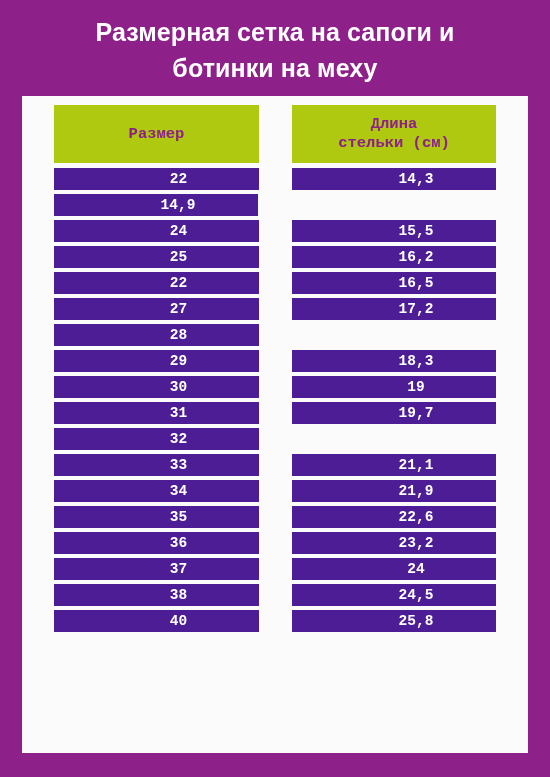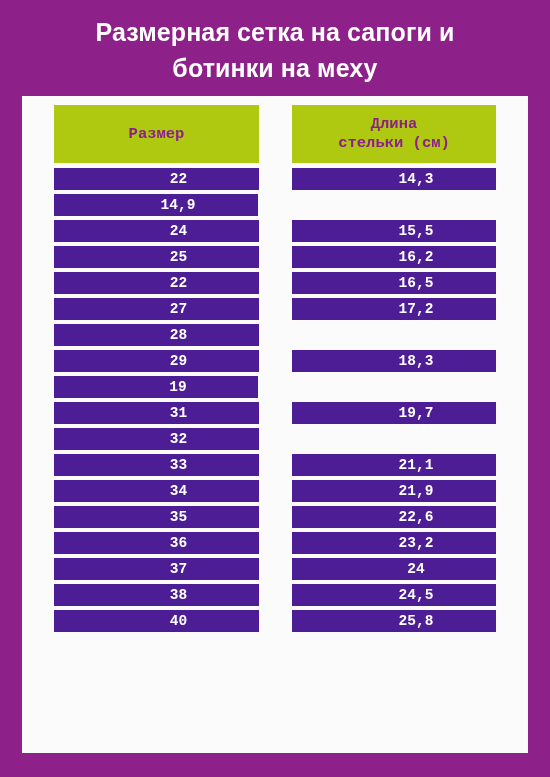--- a/index.html
+++ b/index.html
@@ -143,20 +143,21 @@
             <div class="cell col-b">17,2</div>
           </div>
           <div class="row data-row">
             <div class="cell col-a">28</div>
           </div>
           <div class="row data-row">
             <div class="cell col-a">29</div>
             <div class="cell col-b">18,3</div>
           </div>
           <div class="row data-row">
+            <div class="cell col-a">30</div>
             <div class="cell col-b">19</div>
           </div>
           <div class="row data-row">
             <div class="cell col-a">31</div>
             <div class="cell col-b">19,7</div>
           </div>
           <div class="row data-row">
             <div class="cell col-a">32</div>
           </div>
           <div class="row data-row">

